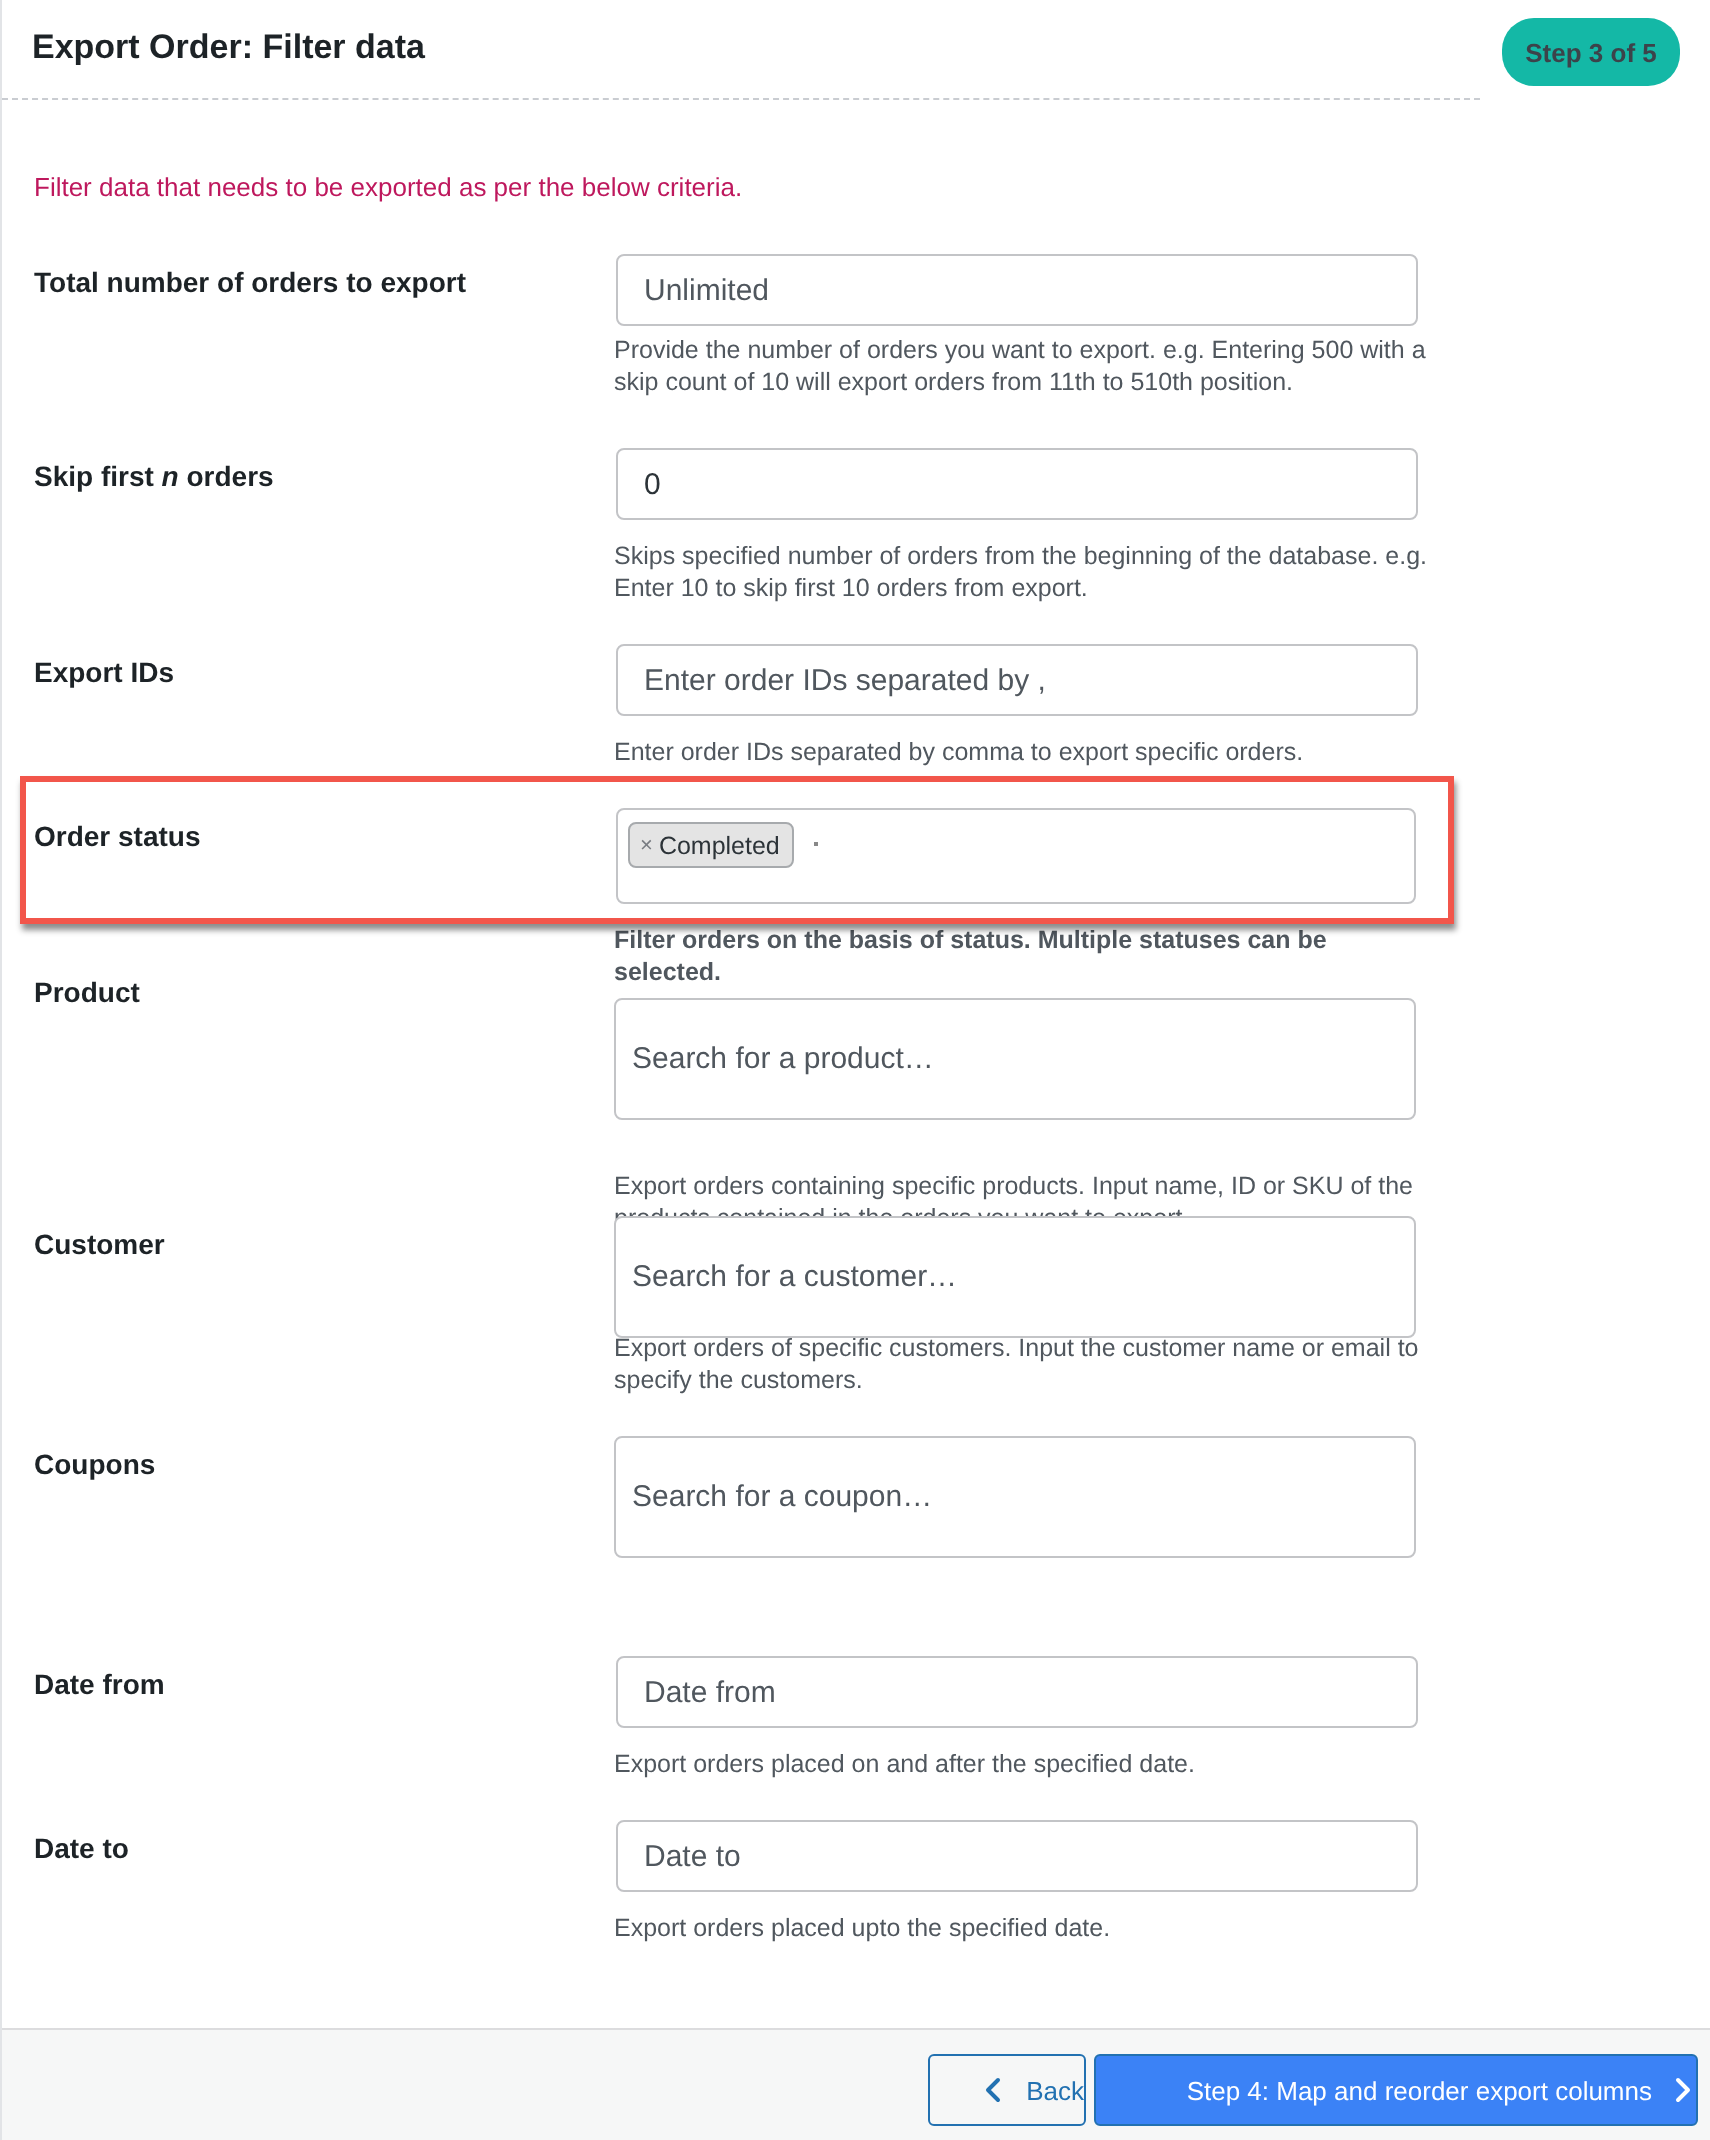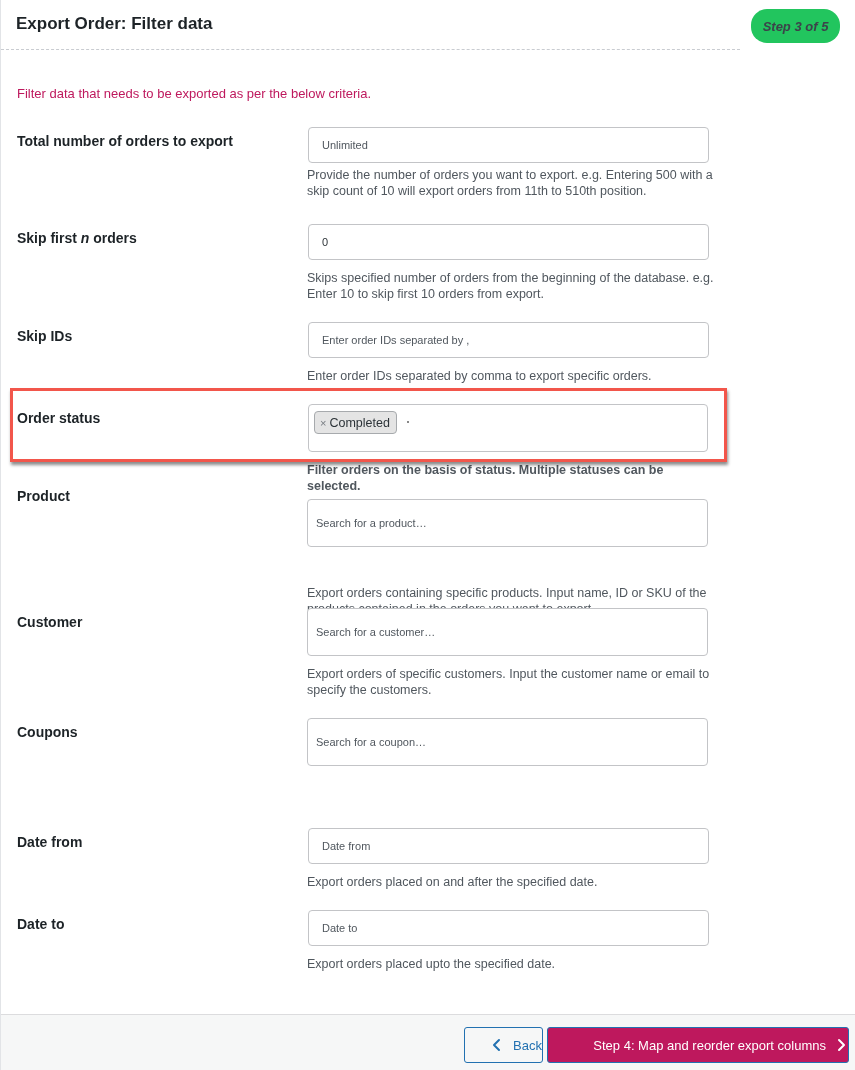--- a/index.html
+++ b/index.html
@@ -19,40 +19,40 @@
   .header {
     position: absolute; left: 0; top: 0; width: 739px; height: 50px;
     border-bottom: 1px dashed #c9ccd1;
   }
   .page-title {
     position: absolute; left: 15px; top: 14px;
     font-size: 17px; font-weight: 600; color: #1d2327;
   }
   .step-badge {
     position: absolute; left: 750px; top: 9px; width: 89px; height: 34px;
-    background: #22c55e; border-radius: 16px;
+    background: #14b8a6; border-radius: 16px;
     font-size: 13px; font-weight: 700; color: #3c434a;
-    display: flex; align-items: center; justify-content: center; font-style: italic;
+    display: flex; align-items: center; justify-content: center;
   }
   .intro {
     position: absolute; left: 16px; top: 86px;
     font-size: 13px; color: #be185d;
   }
   .label {
     position: absolute; left: 16px;
     font-size: 14px; font-weight: 700; color: #1d2327;
   }
   .label i { font-style: italic; }
   .input {
     position: absolute; left: 307px; width: 401px; height: 36px;
     border: 1px solid #c3c4c7; border-radius: 4px; background: #fff;
-    font-size: 11px; color: #50575e;
+    font-size: 15px; color: #50575e;
     display: flex; align-items: center; padding-left: 13px;
   }
-  .input.tall { height: 48px; left: 306px; padding-left: 8px; }
+  .input.tall { height: 61px; left: 306px; padding-left: 8px; }
   .help {
     position: absolute; left: 306px; width: 410px;
     font-size: 12.5px; line-height: 16px; color: #50575e;
   }
   .multiselect {
     position: absolute; left: 307px; top: 404px; width: 400px; height: 48px;
     border: 1px solid #c3c4c7; border-radius: 4px; background: #fff;
   }
   .chip {
     position: absolute; left: 5px; top: 6px; height: 23px;
@@ -77,21 +77,21 @@
   .btn {
     position: absolute; top: 12px; height: 36px; border-radius: 3px;
     font-size: 13px; display: flex; align-items: center; justify-content: flex-end;
     cursor: pointer;
   }
   .btn-back {
     left: 463px; width: 79px; background: #f6f7f7;
     border: 1px solid #2271b1; color: #2271b1;
   }
   .btn-next {
-    left: 546px; width: 302px; background: #be185d;
+    left: 546px; width: 302px; background: #3b82f6;
     border: 1px solid #2271b1; color: #ffffff;
   }
   .chev { display: inline-block; width: 14px; height: 14px; }
 </style>
 </head>
 <body>
 
 <div class="panel">
 
   <div class="header">
@@ -102,21 +102,21 @@
   <div class="intro">Filter data that needs to be exported as per the below criteria.</div>
 
   <div class="label" style="top:133px;">Total number of orders to export</div>
   <div class="input" style="top:127px;">Unlimited</div>
   <div class="help" style="top:167px;">Provide the number of orders you want to export. e.g. Entering 500 with a skip count of 10 will export orders from 11th to 510th position.</div>
 
   <div class="label" style="top:230px;"><span>Skip first </span><i>n</i><span> orders</span></div>
   <div class="input" style="top:224px; color:#2c3338;">0</div>
   <div class="help" style="top:270px;">Skips specified number of orders from the beginning of the database. e.g. Enter 10 to skip first 10 orders from export.</div>
 
-  <div class="label" style="top:328px;">Skip IDs</div>
+  <div class="label" style="top:328px;">Export IDs</div>
   <div class="input" style="top:322px;">Enter order IDs separated by ,</div>
   <div class="help" style="top:368px;">Enter order IDs separated by comma to export specific orders.</div>
 
   <div class="label" style="top:410px;">Order status</div>
   <div class="multiselect">
     <div class="chip">
       <span class="chip-x">×</span>
       <span>Completed</span>
     </div>
     <div class="cursor-dot"></div>

